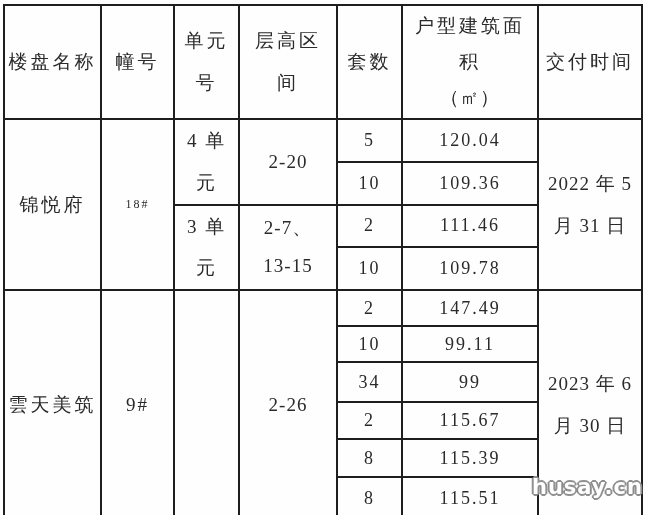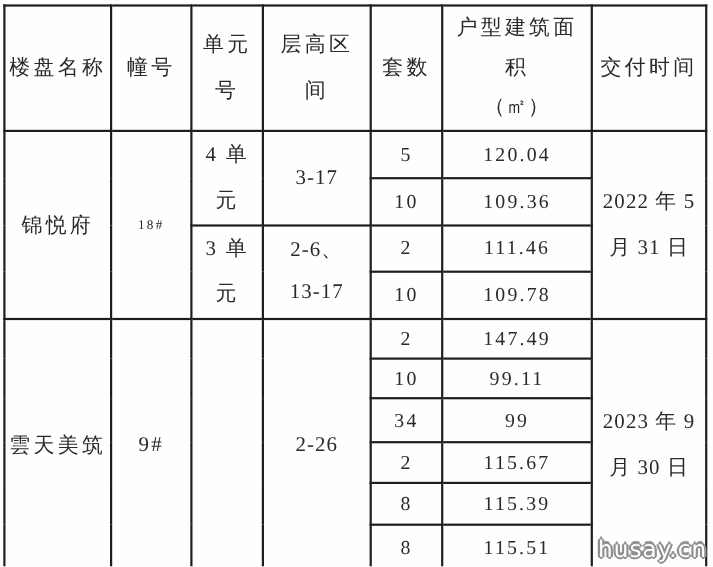--- a/index.html
+++ b/index.html
@@ -59,23 +59,23 @@
   td.num {
     font-size: 18px;
     letter-spacing: 2px;
   }
   td.datecell { font-size: 19px; border-radius: 15px; }
   td.datecell .wrap-date { display: inline-block; max-width: 88px; line-height: 2.2; letter-spacing: 1px; }
   
   .watermark {
     position: absolute;
     right: 5px;
-    bottom: 4px;
+    bottom: 16px;
     font-family: "DejaVu Sans", sans-serif;
-    font-weight: normal;
+    font-weight: bold;
     font-size: 21px;
     letter-spacing: 1px;
     color: #ffffff;
     text-shadow:
       -2px 0 0 #8f8f8f, 2px 0 0 #8f8f8f,
       0 -2px 0 #8f8f8f, 0 2px 0 #8f8f8f,
       -1px -1px 0 #8f8f8f, 1px 1px 0 #8f8f8f,
       -1px 1px 0 #8f8f8f, 1px -1px 0 #8f8f8f;
   }
 </style>
@@ -121,58 +121,58 @@
       </th>
     </tr>
 
     <tr style="height:40px">
       <td class="cjk" rowspan="4">锦悦府</td>
       <td class="num" rowspan="4" style="font-size:12px">18#</td>
       <td class="unitcell" rowspan="2">
         <span class="wrap-unit">4 单元</span>
       </td>
       <td class="floorcell" rowspan="2">
-        <span class="wrap-floor">3-17</span>
+        <span class="wrap-floor">2-20</span>
       </td>
       <td class="num">5</td>
       <td class="num">120.04</td>
       <td class="datecell" rowspan="4">
         <span class="wrap-date">2022 年 5 月 31 日</span>
       </td>
     </tr>
     <tr style="height:40px">
       <td class="num">10</td>
       <td class="num">109.36</td>
     </tr>
     <tr style="height:40px">
       <td class="unitcell" rowspan="2">
         <span class="wrap-unit">3 单元</span>
       </td>
       <td class="floorcell" rowspan="2">
-        <span class="wrap-floor">2-6、13-17</span>
+        <span class="wrap-floor">2-7、13-15</span>
       </td>
       <td class="num">2</td>
       <td class="num">111.46</td>
     </tr>
     <tr style="height:41px">
       <td class="num">10</td>
       <td class="num">109.78</td>
     </tr>
 
     <tr style="height:36px">
       <td class="cjk" rowspan="6">雲天美筑</td>
       <td class="num" rowspan="6" style="font-size:19px">9#</td>
       <td class="unitcell" rowspan="6"></td>
       <td class="floorcell" rowspan="6">
         <span class="wrap-floor">2-26</span>
       </td>
       <td class="num">2</td>
       <td class="num">147.49</td>
       <td class="datecell" rowspan="6">
-        <span class="wrap-date">2023 年 9 月 30 日</span>
+        <span class="wrap-date">2023 年 6 月 30 日</span>
       </td>
     </tr>
     <tr style="height:36px">
       <td class="num">10</td>
       <td class="num">99.11</td>
     </tr>
     <tr style="height:40px">
       <td class="num">34</td>
       <td class="num">99</td>
     </tr>

